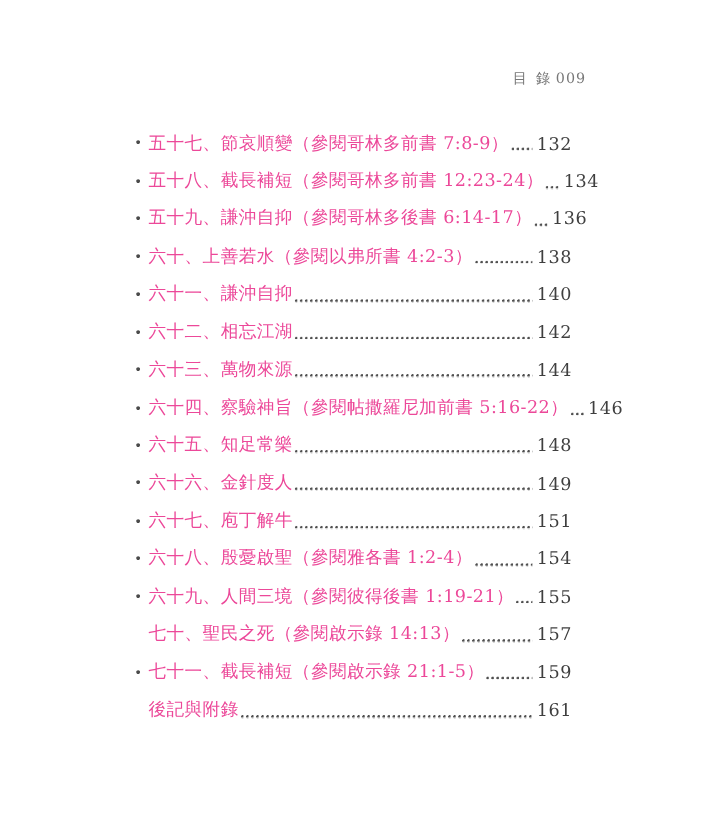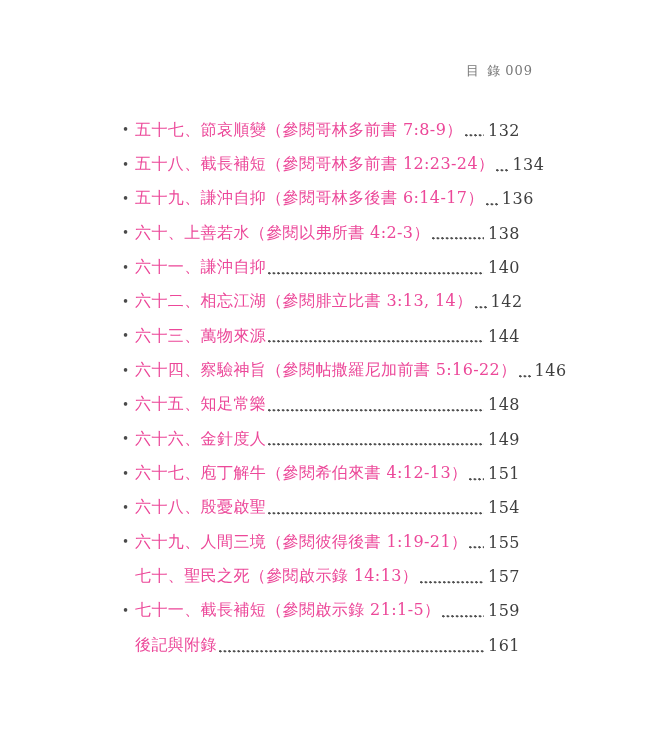--- a/index.html
+++ b/index.html
@@ -139,21 +139,20 @@
       <span class="entry-number">六十一、</span>
       <span class="entry-title">謙沖自抑</span>
       <span class="leader"></span>
       <span class="entry-page">140</span>
     </div>
 
     <div class="toc-row">
       <span class="bullet">•</span>
       <span class="entry-number">六十二、</span>
       <span class="entry-title">相忘江湖</span>
-      <span class="entry-reference">（參閱腓立比書 3:13, 14）</span>
       <span class="leader"></span>
       <span class="entry-page">142</span>
     </div>
 
     <div class="toc-row">
       <span class="bullet">•</span>
       <span class="entry-number">六十三、</span>
       <span class="entry-title">萬物來源</span>
       <span class="leader"></span>
       <span class="entry-page">144</span>
@@ -181,29 +180,29 @@
       <span class="entry-number">六十六、</span>
       <span class="entry-title">金針度人</span>
       <span class="leader"></span>
       <span class="entry-page">149</span>
     </div>
 
     <div class="toc-row">
       <span class="bullet">•</span>
       <span class="entry-number">六十七、</span>
       <span class="entry-title">庖丁解牛</span>
-      <span class="entry-reference">（參閱希伯來書 4:12-13）</span>
       <span class="leader"></span>
       <span class="entry-page">151</span>
     </div>
 
     <div class="toc-row">
       <span class="bullet">•</span>
       <span class="entry-number">六十八、</span>
       <span class="entry-title">殷憂啟聖</span>
+      <span class="entry-reference">（參閱雅各書 1:2-4）</span>
       <span class="leader"></span>
       <span class="entry-page">154</span>
     </div>
 
     <div class="toc-row">
       <span class="bullet">•</span>
       <span class="entry-number">六十九、</span>
       <span class="entry-title">人間三境</span>
       <span class="entry-reference">（參閱彼得後書 1:19-21）</span>
       <span class="leader"></span>

